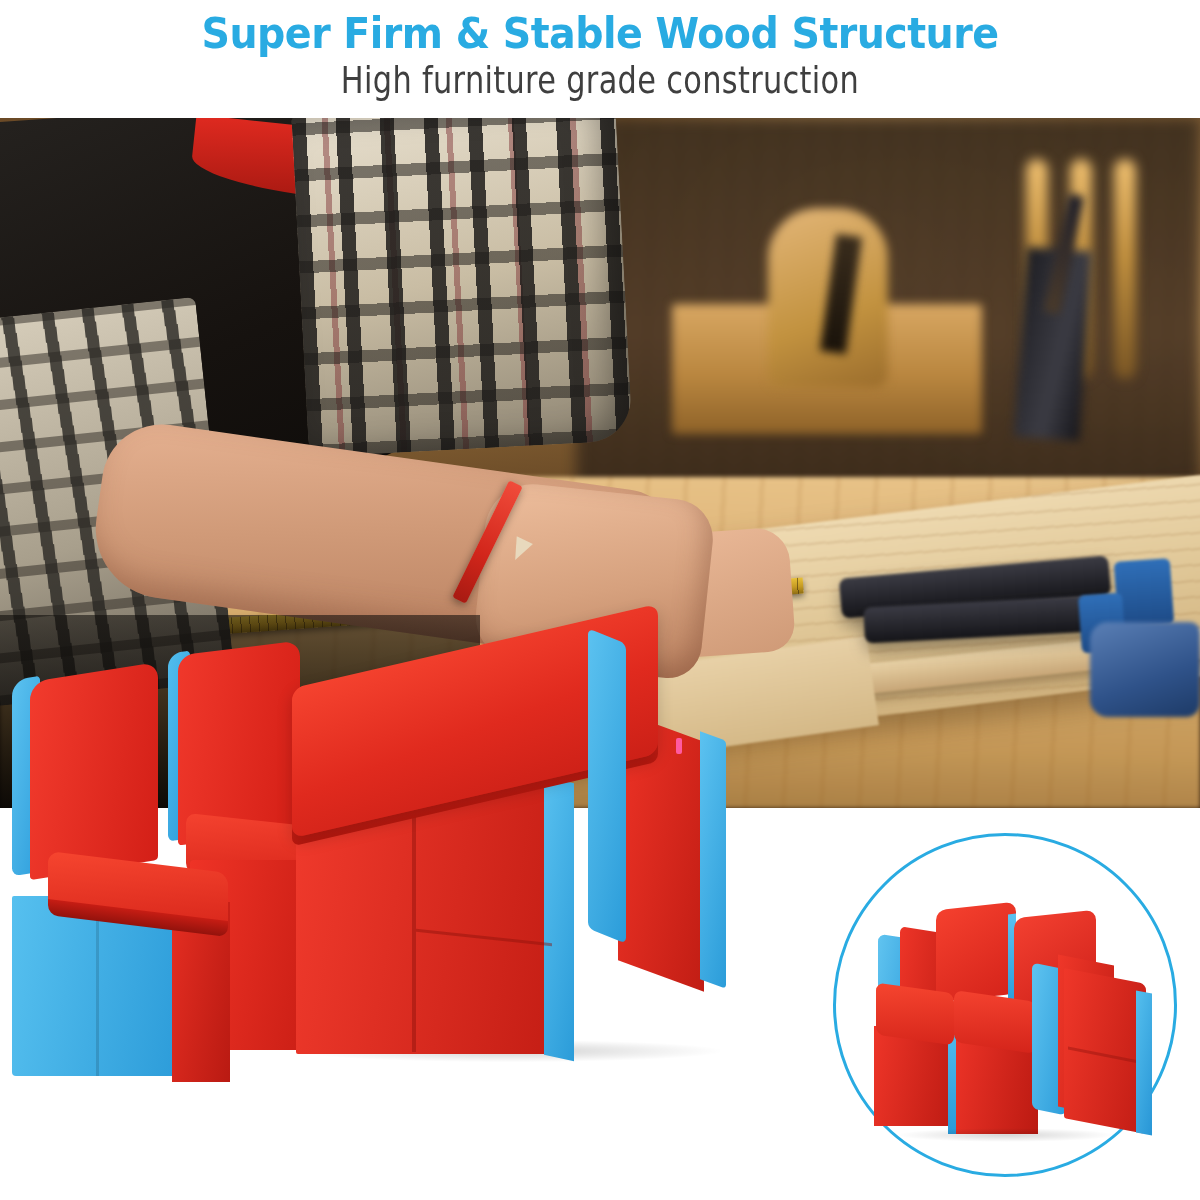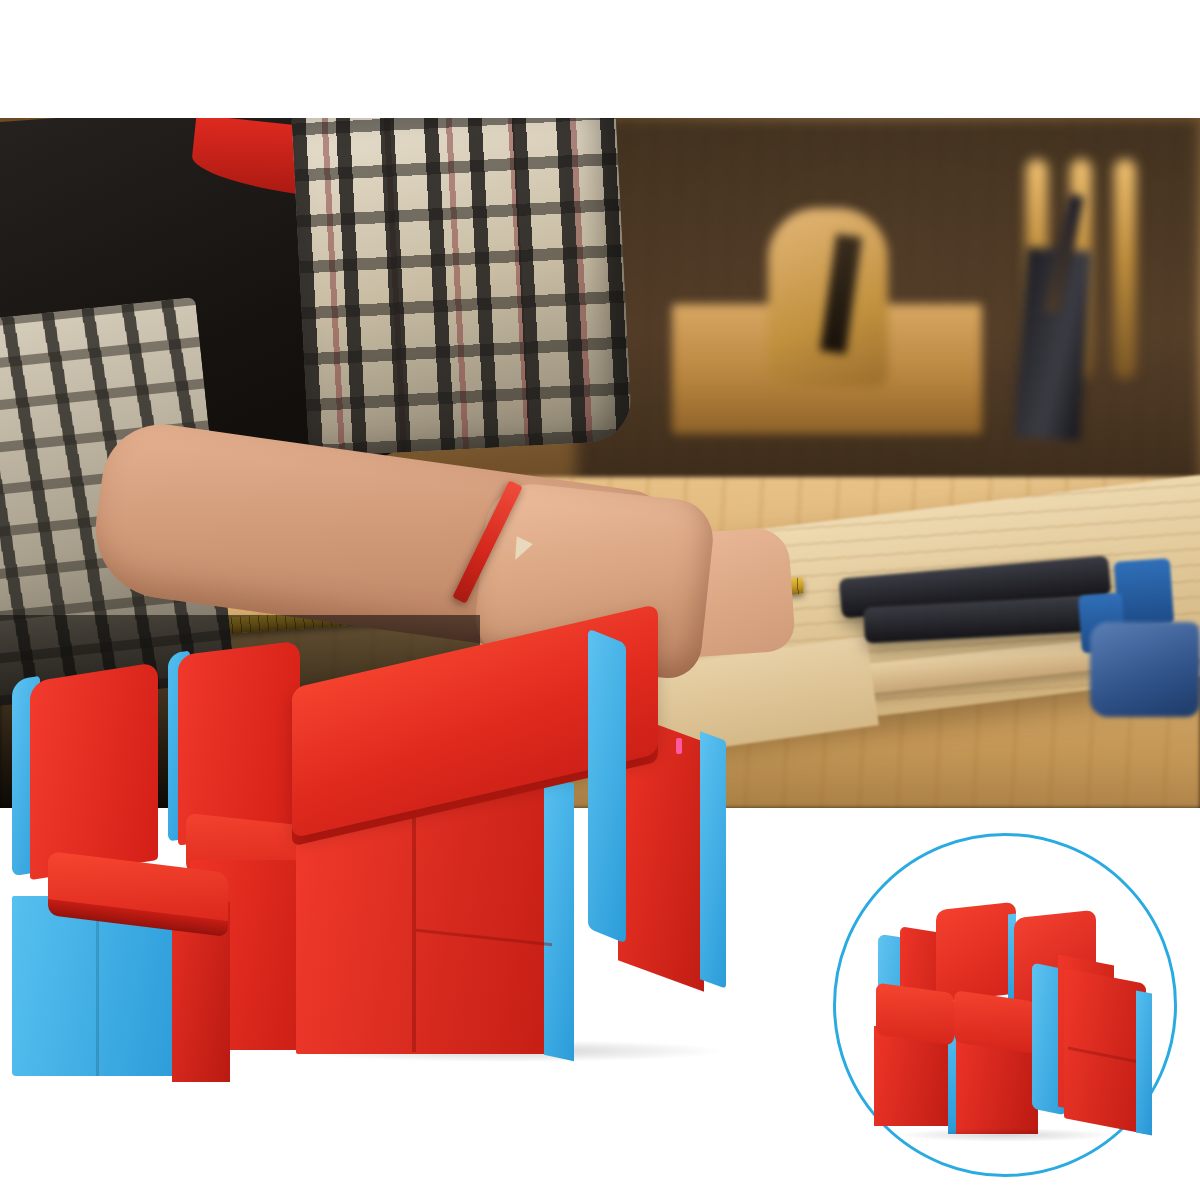--- a/index.html
+++ b/index.html
@@ -264,20 +264,24 @@
   .sf-sideR{left:228px;top:140px;width:82px;height:150px;background:linear-gradient(100deg,#ef3729,#c01c14);transform:skewY(11deg);border-radius:2px 6px 4px 2px;}
   .sf-sideR-seam{left:232px;top:218px;width:76px;height:3px;background:rgba(140,18,12,.4);transform:skewY(11deg);}
   .sf-blueR-edge{left:300px;top:156px;width:16px;height:142px;background:linear-gradient(100deg,#55bfee,#2896d6);transform:skewY(11deg);}
   .sf-shadow{left:60px;top:292px;width:220px;height:14px;background:radial-gradient(ellipse at center, rgba(0,0,0,.16), rgba(0,0,0,0) 70%);}
 </style>
 </head>
 <body>
 
 <div class="page">
 
+  <div class="header">
+    <div class="headline">Super Firm &amp; Stable Wood Structure</div>
+    <div class="subhead">High furniture grade construction</div>
+  </div>
 
   <div class="photo">
     <div class="bg-wood"></div>
     <div class="bg-plankwall"></div>
     <div class="bg-slots">
         <i></i>
         <i></i>
         <i></i>
       </div>
     <div class="plane-box"></div>

